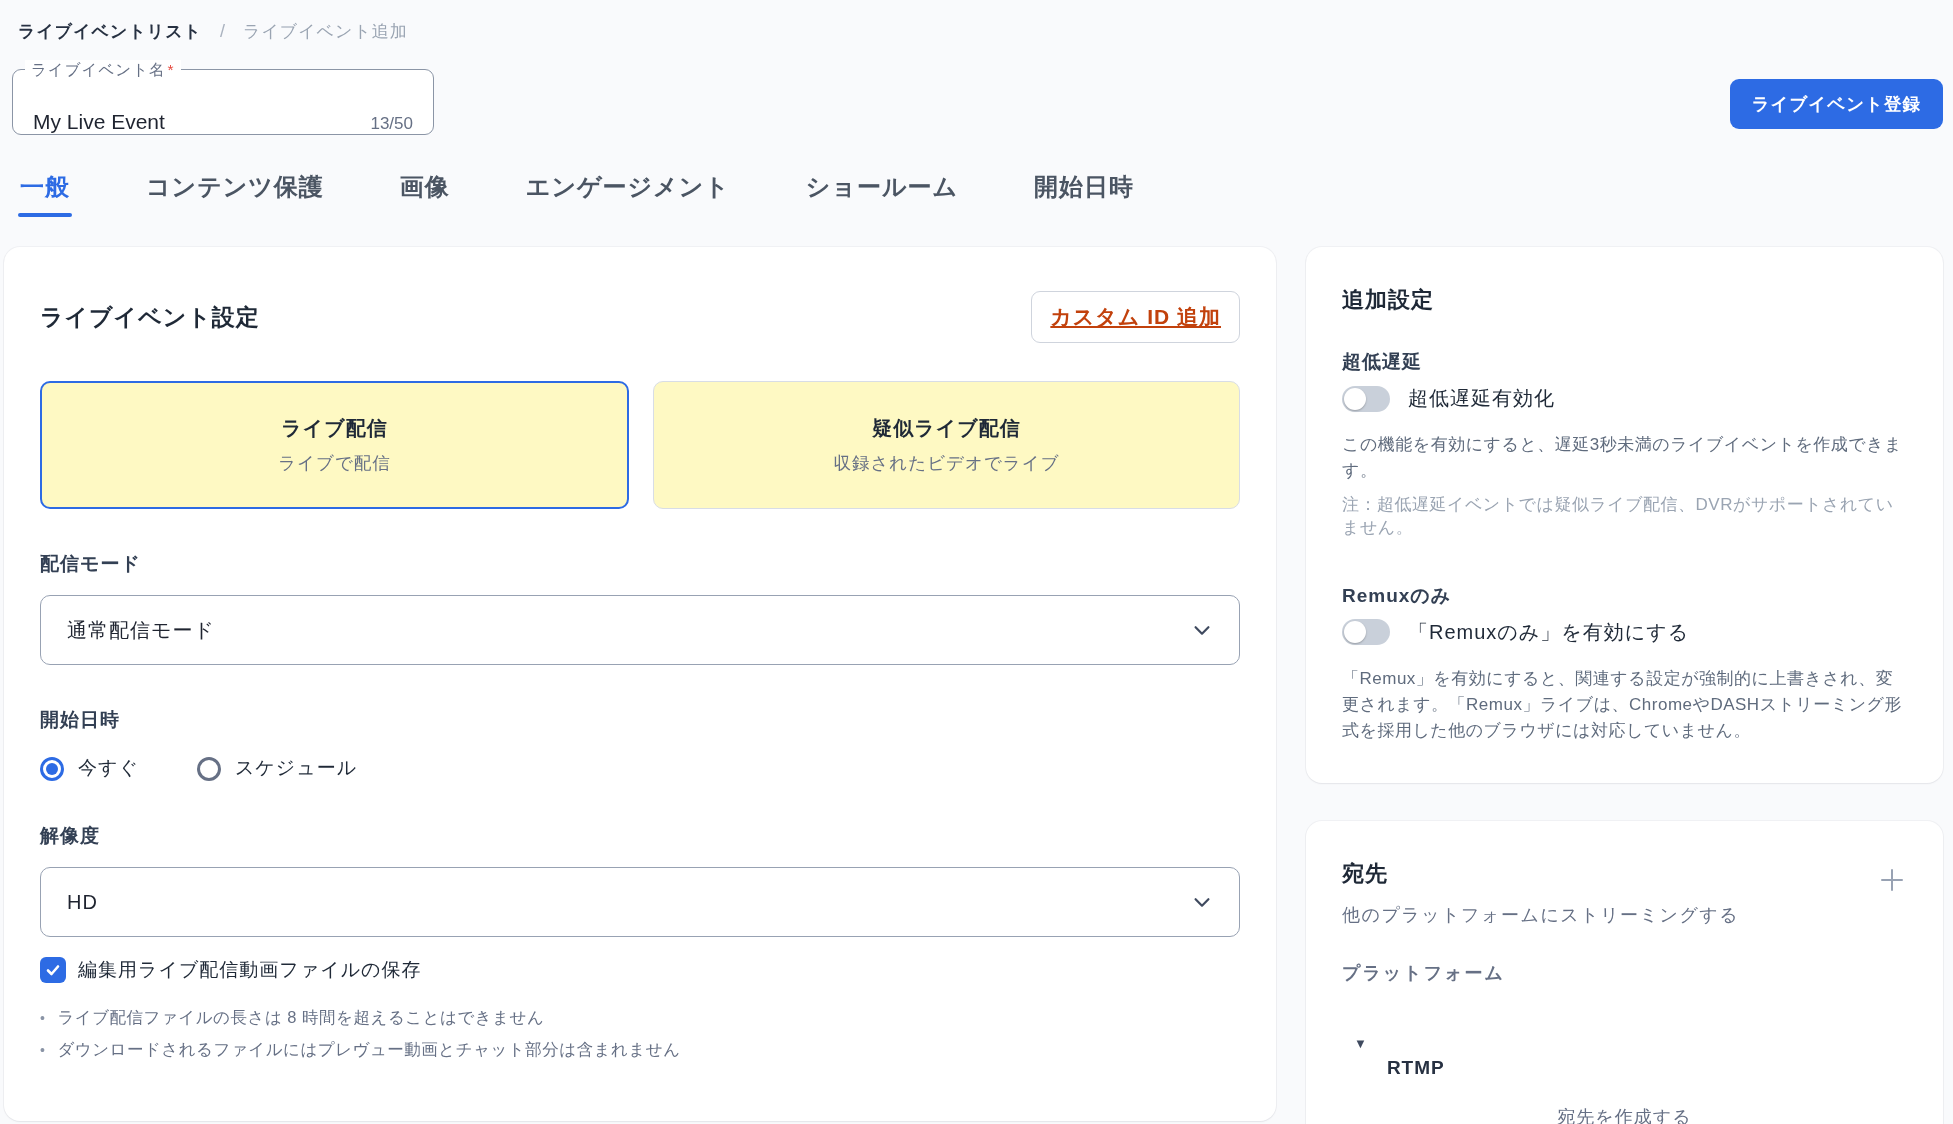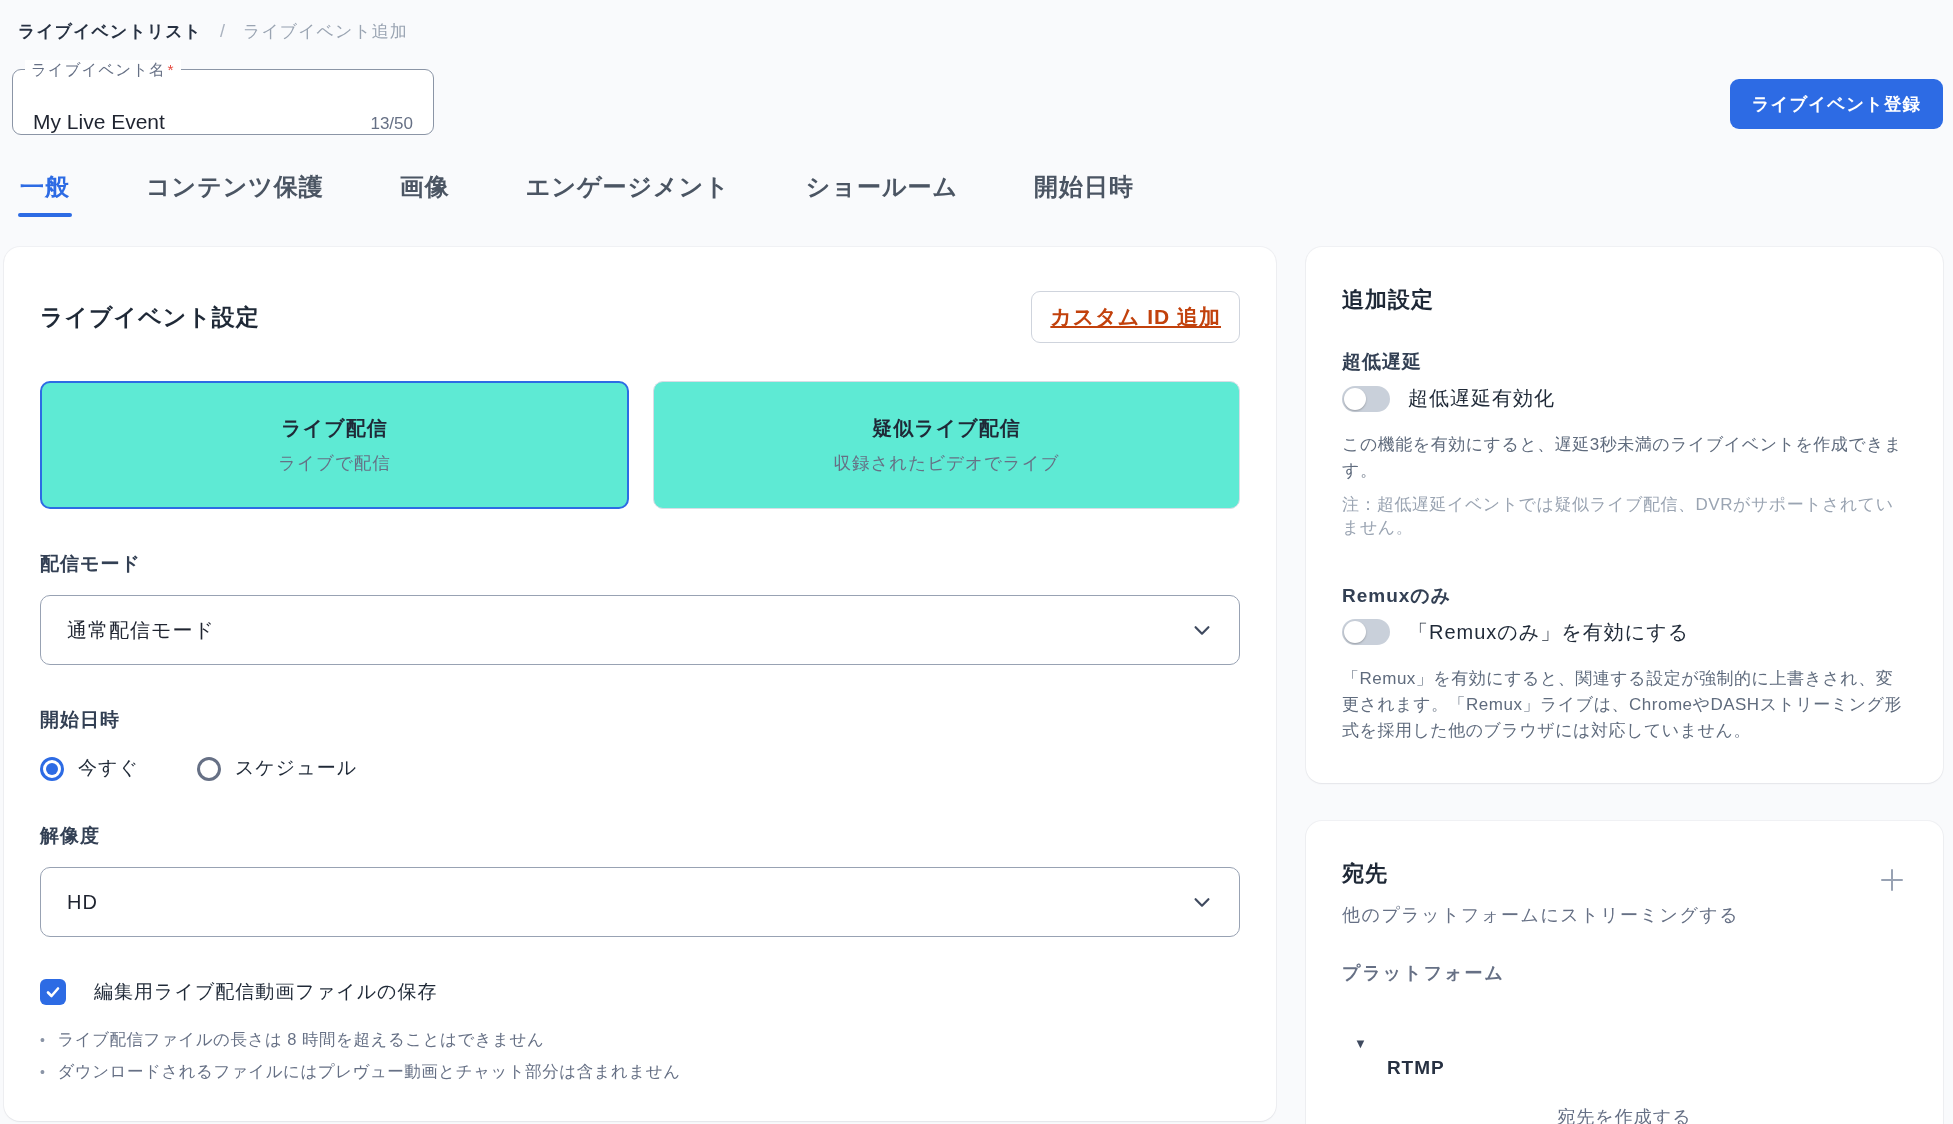--- a/index.html
+++ b/index.html
@@ -58,21 +58,21 @@
 
   
   .card-head { display:flex; align-items:center; justify-content:space-between; }
   .card-title { font-size:23px; font-weight:700; color:#1f2937; letter-spacing:1px;}
   .custom-id-btn {
     background:#fff; border:1px solid #cfd4dd; border-radius:9px; color:#c2410c;
     font-size:21px; font-weight:700; padding:11px 18px; cursor:pointer; font-family:inherit; letter-spacing:1px;text-decoration:underline;
   }
   .type-row { display:flex; gap:24px; margin-top:38px; }
   .type-card {
-    flex:1; height:128px; border-radius:10px; border:1px solid #d8dde6; background:#5eead4;
+    flex:1; height:128px; border-radius:10px; border:1px solid #d8dde6; background:#fef9c3;
     display:flex; flex-direction:column; align-items:center; justify-content:center; gap:9px; cursor:pointer;
   }
   .type-card.selected { border:2px solid #2d6be4; }
   .type-title { font-size:20px; font-weight:700; color:#1f2937; letter-spacing:1px;}
   .type-sub { font-size:17.5px; color:#667085; letter-spacing:1px;}
 
   .field-label { font-size:19px; font-weight:700; color:#334054; margin-top:42px; letter-spacing:1px;}
   .select-box {
     margin-top:18px; height:70px; border:1px solid #98a2b3; border-radius:10px; background:#fff;
     display:flex; align-items:center; justify-content:space-between; padding:0 26px; cursor:pointer;
@@ -84,21 +84,21 @@
   .radio-opt { display:flex; align-items:flex-end; gap:14px; cursor:pointer; }
   .radio-circle { width:24px; height:24px; border-radius:50%; border:3px solid #667085; background:#fff; position:relative; }
   .radio-circle.on { border-color:#2d6be4; }
   .radio-circle.on::after {
     content:""; position:absolute; top:50%; left:50%; width:12px; height:12px;
     transform:translate(-50%,-50%); background:#2d6be4; border-radius:50%;
   }
   .radio-label { font-size:19px; color:#1f2937; letter-spacing:1px;}
 
   .archive-label { font-size:18px; font-weight:700; color:#5b6b7f; margin-top:46px; letter-spacing:1px;}
-  .check-row { display:flex; align-items:center; gap:28px; margin-top:42px; cursor:pointer; }
+  .check-row { display:flex; align-items:center; gap:12px; margin-top:20px; cursor:pointer; }
   .checkbox { width:26px; height:26px; border-radius:6px; background:#2d6be4; display:flex; align-items:center; justify-content:center; }
   .check-label { font-size:19px; color:#1f2937; letter-spacing:1px;}
   .notes { margin-top:24px; display:flex; flex-direction:column; gap:10px; }
   .note-item { display:flex; gap:12px; font-size:16.5px; color:#667085; letter-spacing:0.5px;}
   .note-item .dot { color:#8a94a6; font-size:14px; line-height:22px; }
 
   
   .rc-title { font-size:22px; font-weight:700; color:#1f2937; letter-spacing:1px;}
   .rc-section-h { font-size:19px; font-weight:700; color:#334054; margin-top:34px; letter-spacing:1px;}
   .toggle-row { display:flex; align-items:center; gap:18px; margin-top:10px; }

